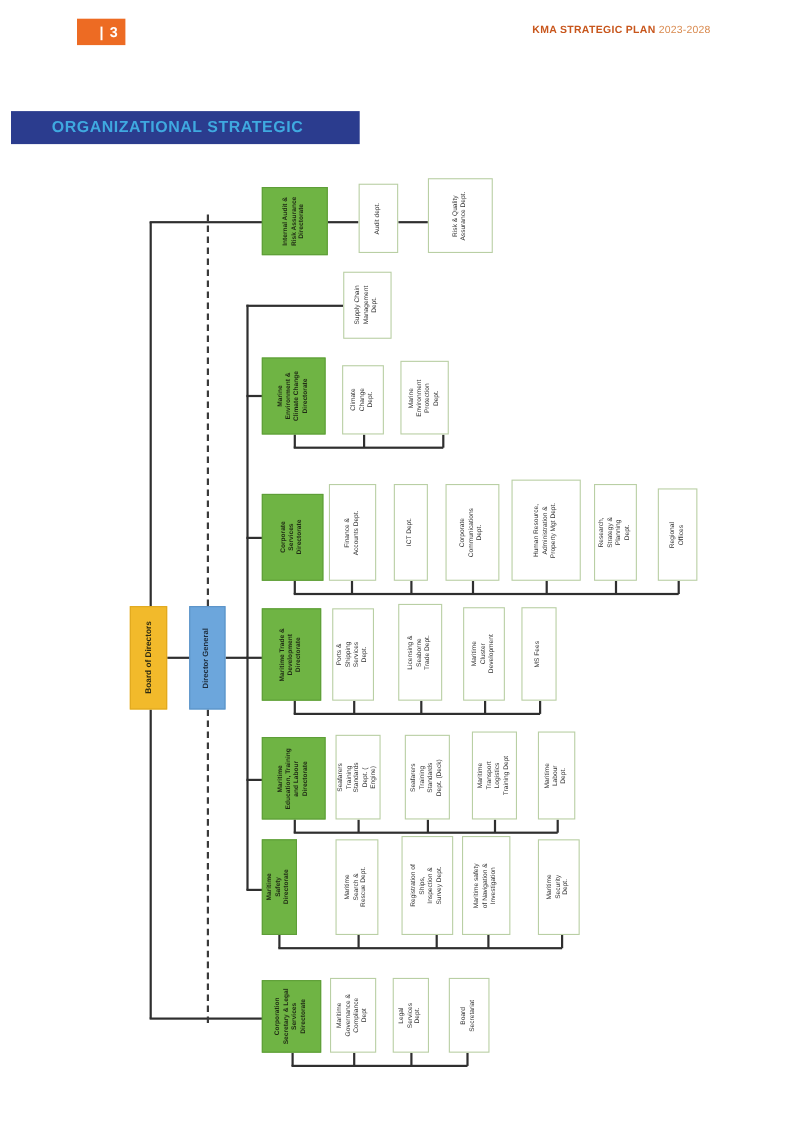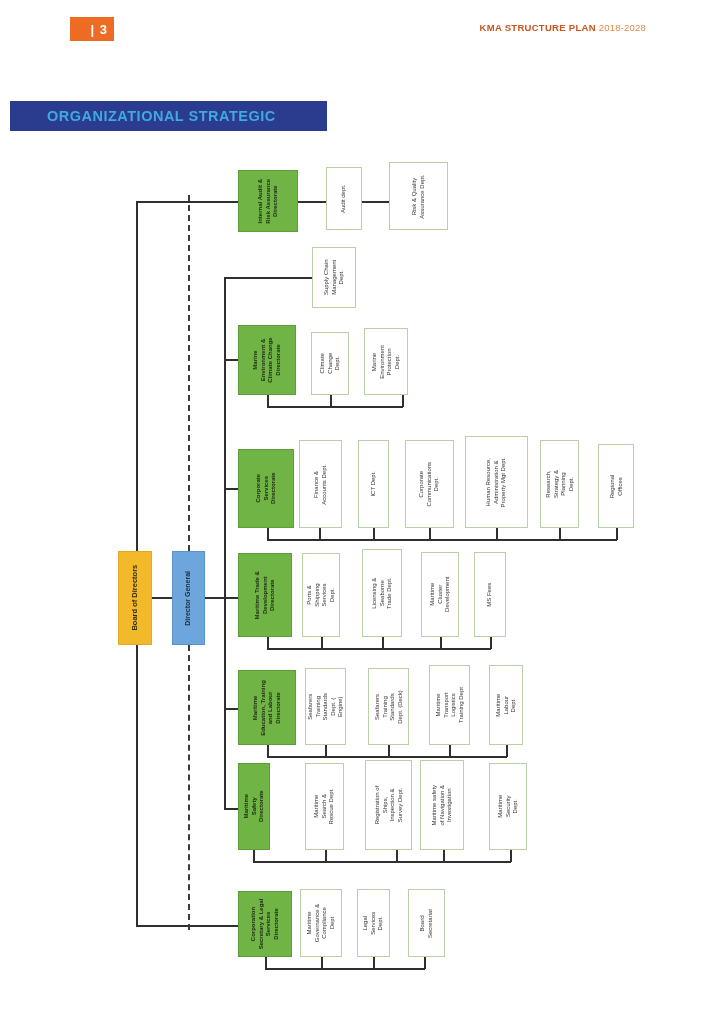--- a/index.html
+++ b/index.html
@@ -66,22 +66,22 @@
   }
 </style>
 </head>
 <body>
 
 <div class="page-marker">
   <span>| 3</span>
 </div>
 
 <div class="doc-ref">
-  <b>KMA STRUCTURE PLAN</b>
-  <span>2018-2028</span>
+  <b>KMA STRATEGIC PLAN</b>
+  <span>2023-2028</span>
 </div>
 
 <div class="section-banner">
   <span>ORGANIZATIONAL STRATEGIC</span>
 </div>
 
 <div id="chart">
 
   <div class="line v thick" style="left:136px;top:202px;height:350px;"></div>
   <div class="line h thick" style="left:136px;top:201px;width:103px;"></div>

